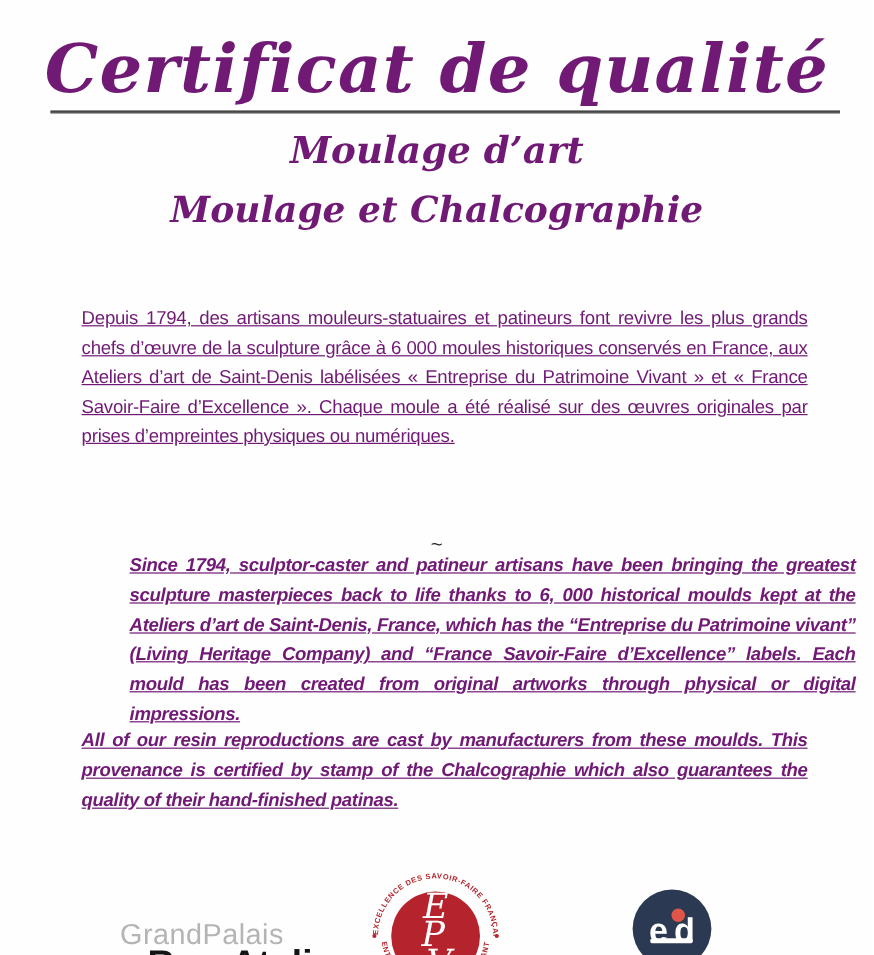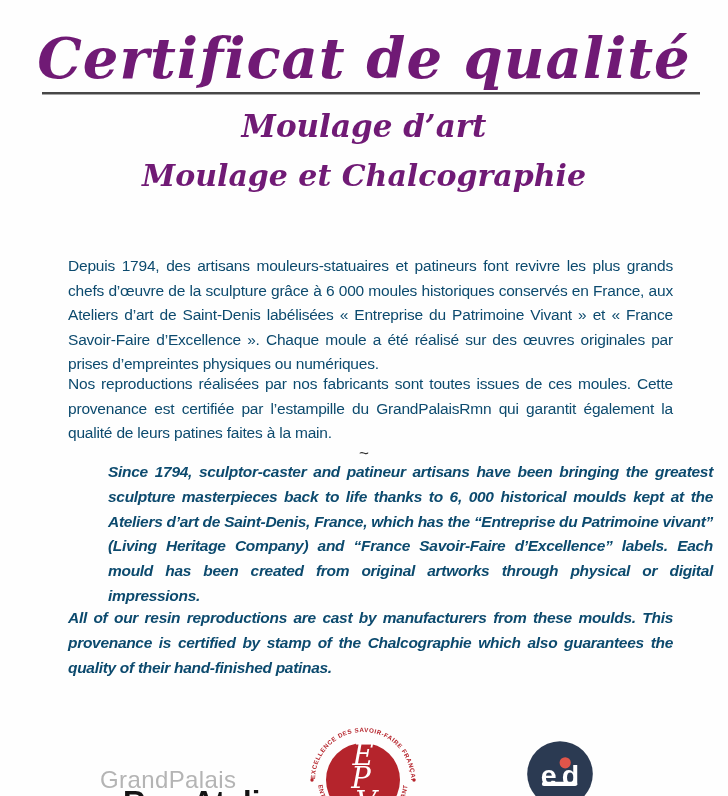--- a/index.html
+++ b/index.html
@@ -10,22 +10,23 @@
   .script {
     font-family:"DejaVu Serif", serif; font-style:italic; font-weight:bold;
     color:#701a75; text-align:center; white-space:nowrap;
   }
   .title   { position:absolute; top:-20px; left:0; width:100%; font-size:56px; line-height:80px; letter-spacing:1px; }
   .rule    { position:absolute; top:92px; left:42px; width:658px; height:2px; background:#474747; box-shadow:0 1px 0 #a5a5a5; }
   .sub1    { position:absolute; top:108px; left:0; width:100%; font-size:31px; }
   .sub2    { position:absolute; top:158px; left:0; width:100%; font-size:30px; }
   .para {
     position:absolute; left:68px; width:605px; margin:0;
-    text-align:justify; color:#0c4a6e; font-size:15.5px; line-height:24.5px;
+    text-align:justify; color:#701a75; font-size:15.5px; line-height:24.5px;
     letter-spacing:-0.2px;
+    text-decoration:underline;
   }
   .fr1 { top:254px; }
   .fr2 { top:372px; }
   .tilde { position:absolute; top:444px; left:0; width:100%; text-align:center; font-size:17px; color:#2e2e2e; }
   .en  { font-style:italic; font-weight:bold; line-height:24.8px; letter-spacing:-0.3px; }
   .en1 { top:460px;margin-left:40px; }
   .en2 { top:606px; }
 
   .logos { position:absolute; top:722px; left:0; width:672px; height:110px; }
 
@@ -49,21 +50,20 @@
 <div class="page">
 
   <h1 class="script title">Certificat de qualité</h1>
 
   <div class="rule"></div>
 
   <div class="script sub1">Moulage d’art</div>
   <div class="script sub2">Moulage et Chalcographie</div>
 
   <p class="para fr1">Depuis 1794, des artisans mouleurs-statuaires et patineurs font revivre les plus grands chefs d’œuvre de la sculpture grâce à 6 000 moules historiques conservés en France, aux Ateliers d’art de Saint-Denis labélisées « Entreprise du Patrimoine Vivant » et « France Savoir-Faire d’Excellence ». Chaque moule a été réalisé sur des œuvres originales par prises d’empreintes physiques ou numériques.</p>
-  <p class="para fr2">Nos reproductions réalisées par nos fabricants sont toutes issues de ces moules. Cette provenance est certifiée par l’estampille du GrandPalaisRmn qui garantit également la qualité de leurs patines faites à la main.</p>
 
   <div class="tilde">~</div>
 
   <p class="para en en1">Since 1794, sculptor-caster and patineur artisans have been bringing the greatest sculpture masterpieces back to life thanks to 6, 000 historical moulds kept at the Ateliers d’art de Saint-Denis, France, which has the “Entreprise du Patrimoine vivant” (Living Heritage Company) and “France Savoir-Faire d’Excellence” labels. Each mould has been created from original artworks through physical or digital impressions.</p>
   <p class="para en en2">All of our resin reproductions are cast by manufacturers from these moulds. This provenance is certified by stamp of the Chalcographie which also guarantees the quality of their hand-finished patinas.</p>
 
   <div class="logos">
 
     <div class="gp">
       <div class="gp-1">GrandPalais</div>

